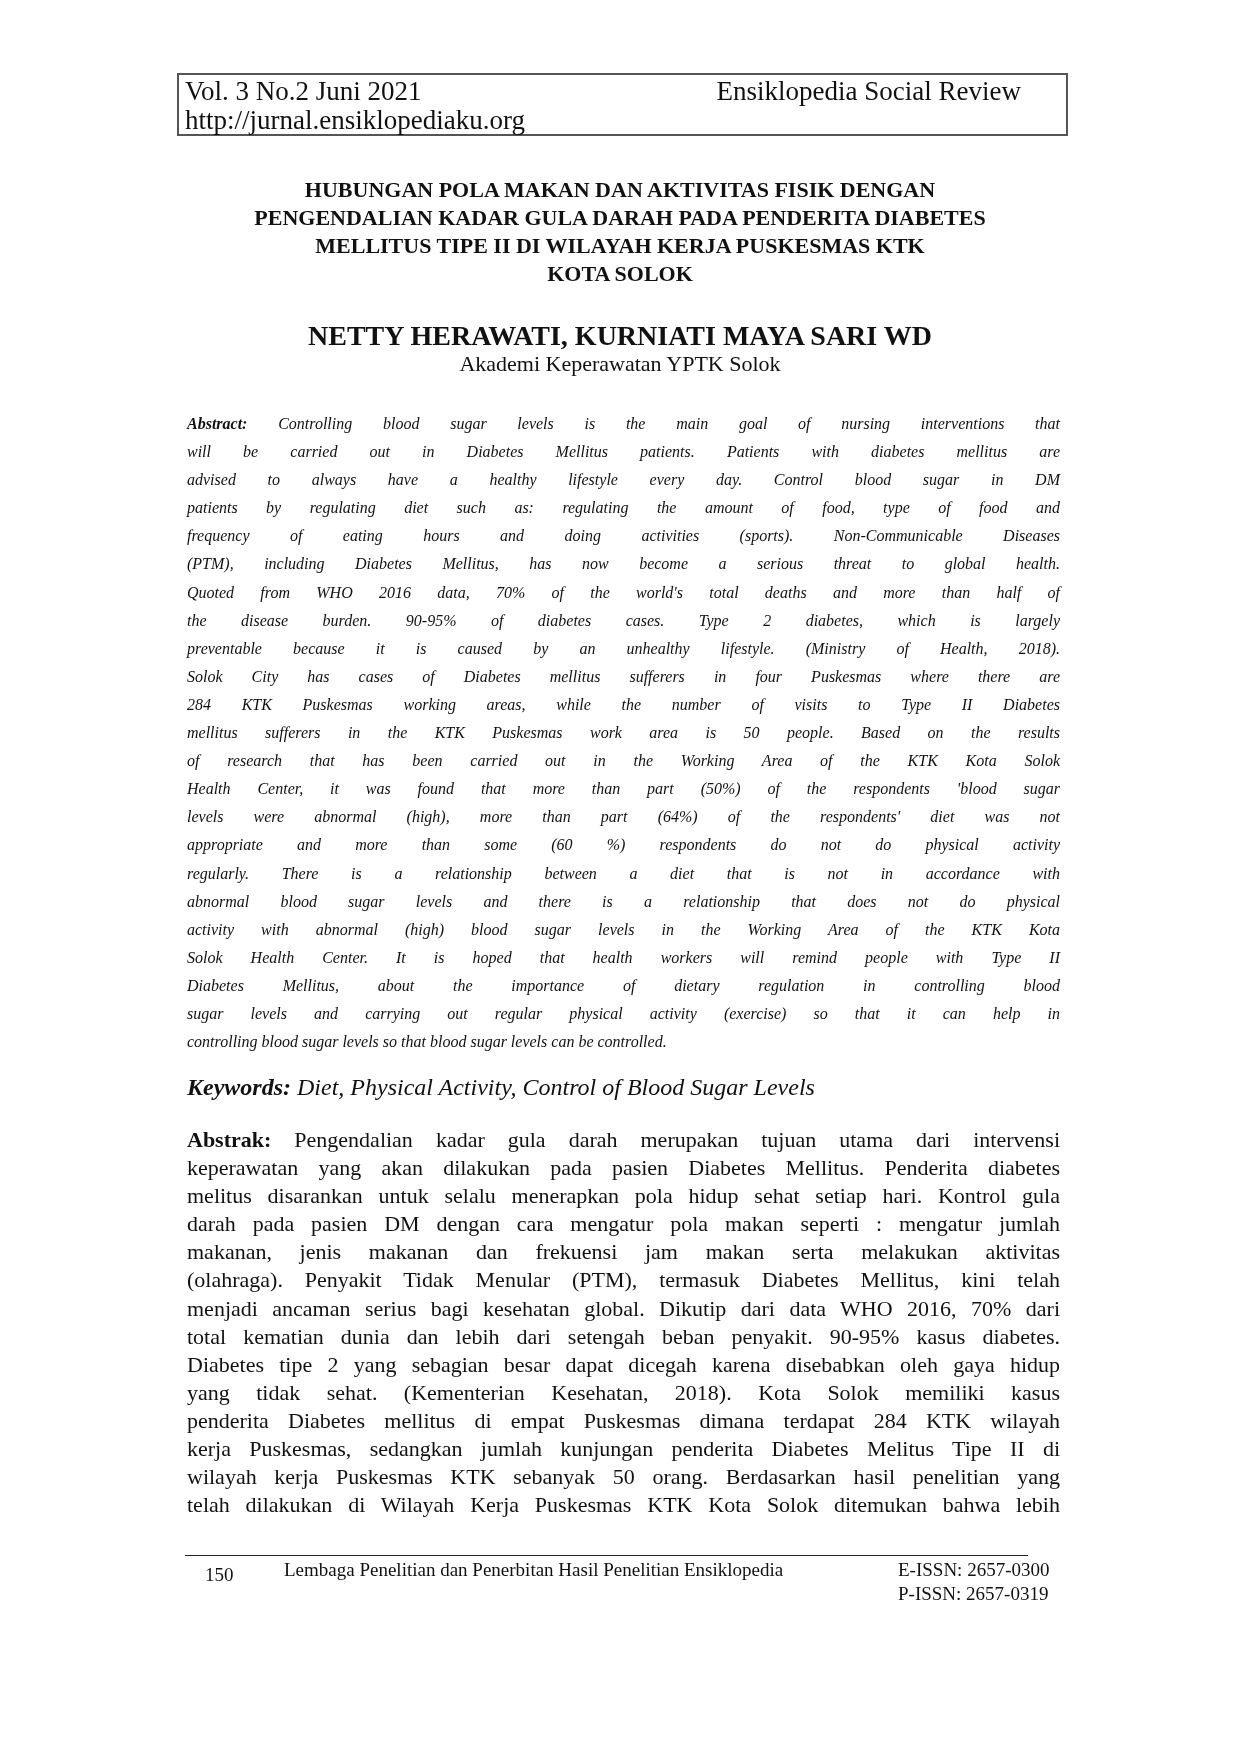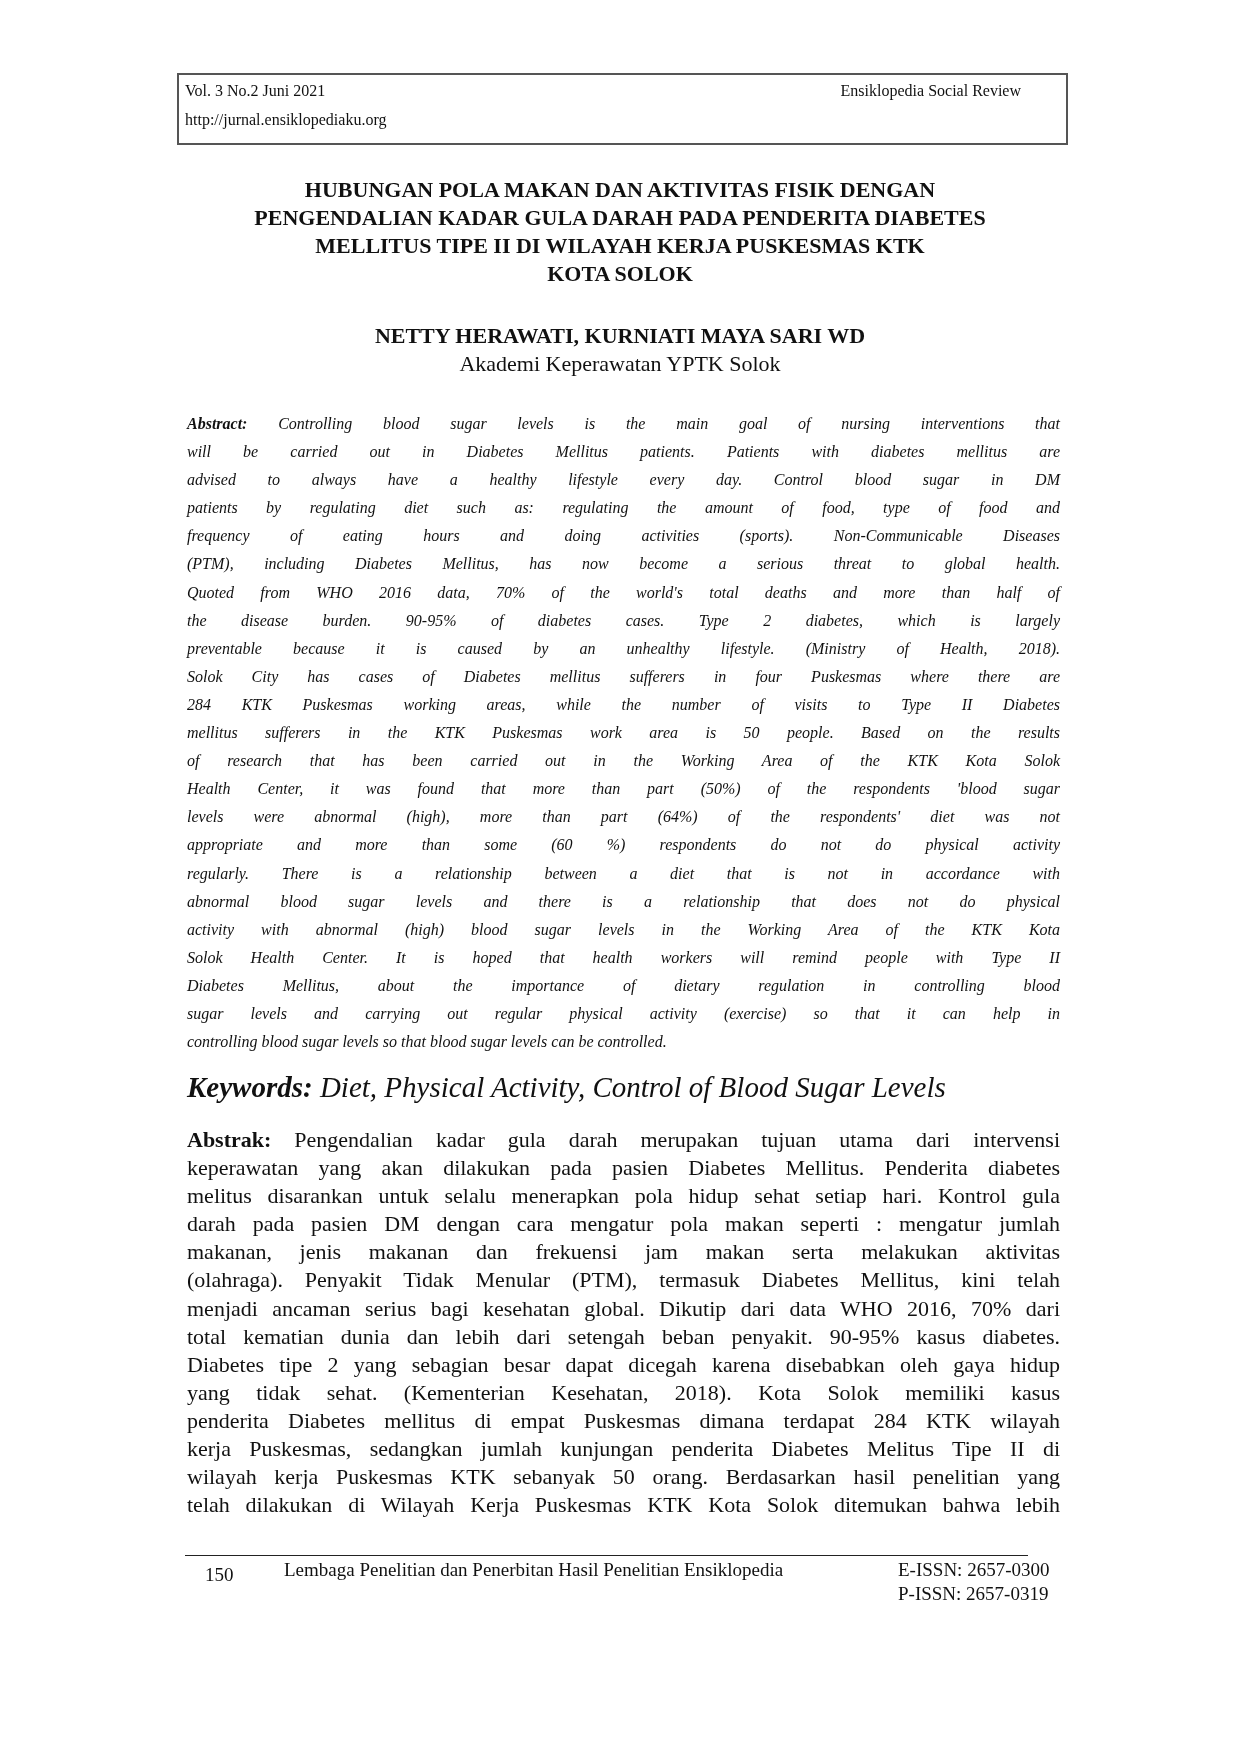--- a/index.html
+++ b/index.html
@@ -13,24 +13,24 @@
       position: relative;
       overflow: hidden;
       font-family: "Liberation Serif", "DejaVu Serif", serif;
       color: #111111;
     }
     .header-box {
       position: absolute;
       left: 177px;
       top: 73px;
       width: 891px;
-      height: 72px;
+      height: 63px;
       border: 2px solid #555555;
       box-sizing: border-box;
-      font-size: 16px;
+      font-size: 27px;
       line-height: 30px;
     }
     .header-box .vol {
       position: absolute;
       left: 6px;
       top: 1px;
     }
     .header-box .journal {
       position: absolute;
       right: 45px;
@@ -52,21 +52,21 @@
       line-height: 28px;
     }
     .title div { white-space: nowrap; }
     .authors {
       position: absolute;
       left: 150px;
       width: 940px;
       top: 322px;
       text-align: center;
       font-weight: bold;
-      font-size: 22px;
+      font-size: 28px;
       line-height: 28px;
     }
     .affiliation {
       position: absolute;
       left: 150px;
       width: 940px;
       top: 350px;
       text-align: center;
       font-size: 22px;
       line-height: 28px;
@@ -94,21 +94,21 @@
     .abstract-id .line.last {
       text-align-last: left;
     }
     .label-bold {
       font-weight: bold;
     }
     .keywords {
       position: absolute;
       left: 187px;
       top: 1073px;
-      font-size: 29px;
+      font-size: 24px;
       line-height: 28px;
       font-style: italic;
     }
     .abstract-id {
       position: absolute;
       left: 187px;
       width: 873px;
       top: 1126px;
       font-size: 22px;
       line-height: 28.1px;

